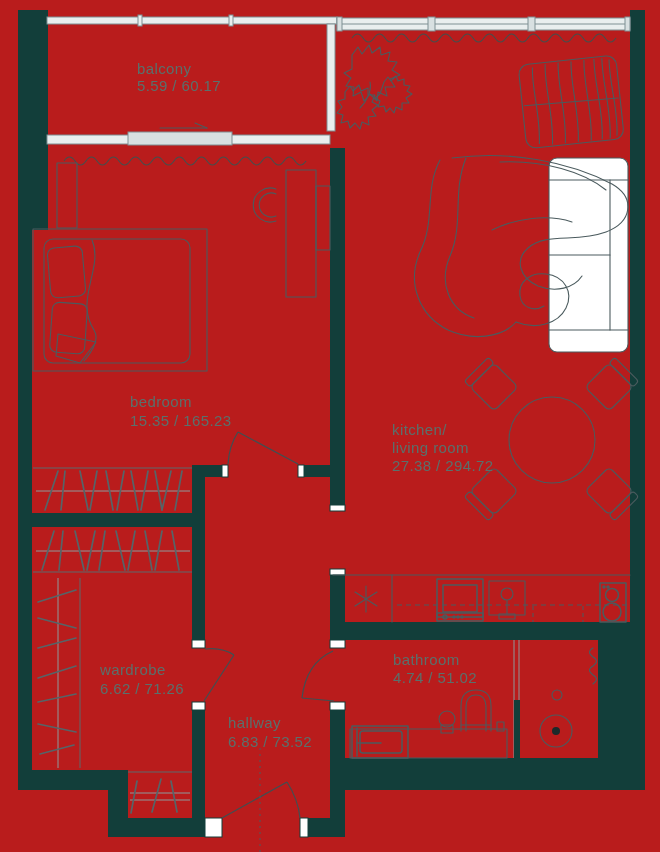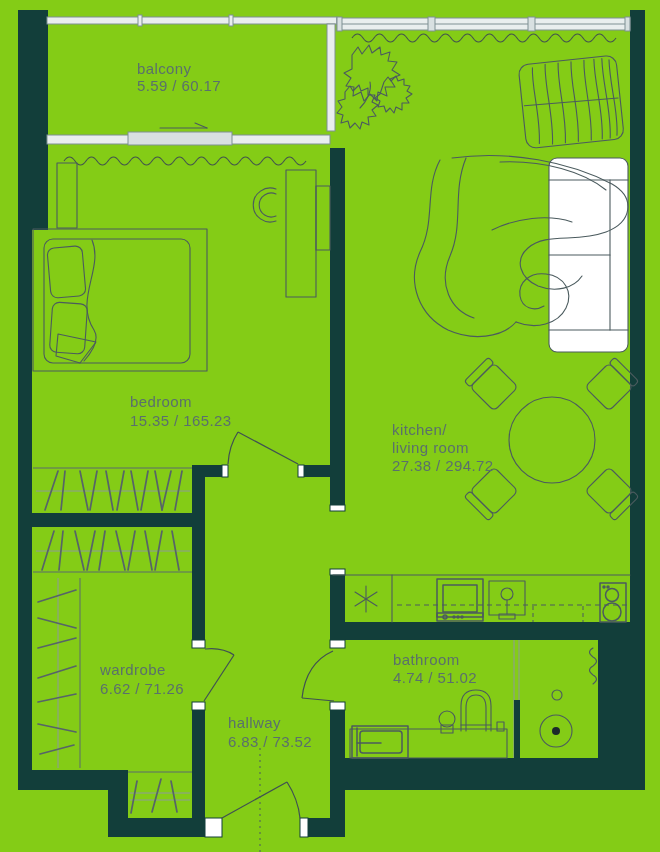--- a/index.html
+++ b/index.html
@@ -1,16 +1,16 @@
 <!DOCTYPE html>
 <html><head>
 <meta charset="utf-8">
 <style>
   html,body{margin:0;padding:0;background:#fcfcfb;}
-  .stage{position:relative;width:660px;height:852px;background:#84cc16;overflow:hidden;
+  .stage{position:relative;width:660px;height:852px;background:#b91c1c;overflow:hidden;
          font-family:"Liberation Sans", sans-serif;}
   svg{display:block;}
   text{font-family:"Liberation Sans", sans-serif;font-size:15px;fill:#5a706c;letter-spacing:.4px;}
   .walls rect{fill:#123e3a;}
   .cap{fill:#ffffff;stroke:#123e3a;stroke-width:1;}
   .glass{fill:#e9eeee;stroke:#7e9093;stroke-width:1;}
   .glassdark{fill:#d8e0e1;stroke:#7e9093;stroke-width:1;}
   .fur{stroke:#4b5b5e;stroke-width:1.1;fill:none;stroke-linecap:round;stroke-linejoin:round;}
   .furw{stroke:#4b5b5e;stroke-width:1.1;fill:#ffffff;}
   .bold{stroke-width:1.5;}

